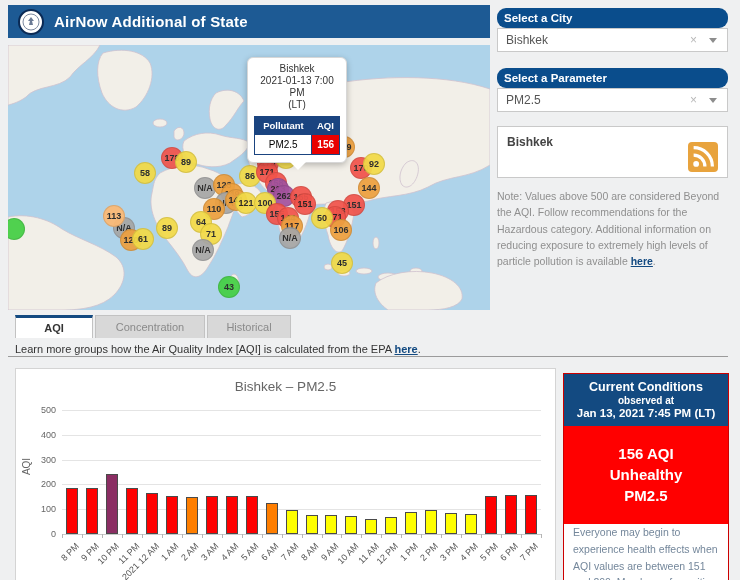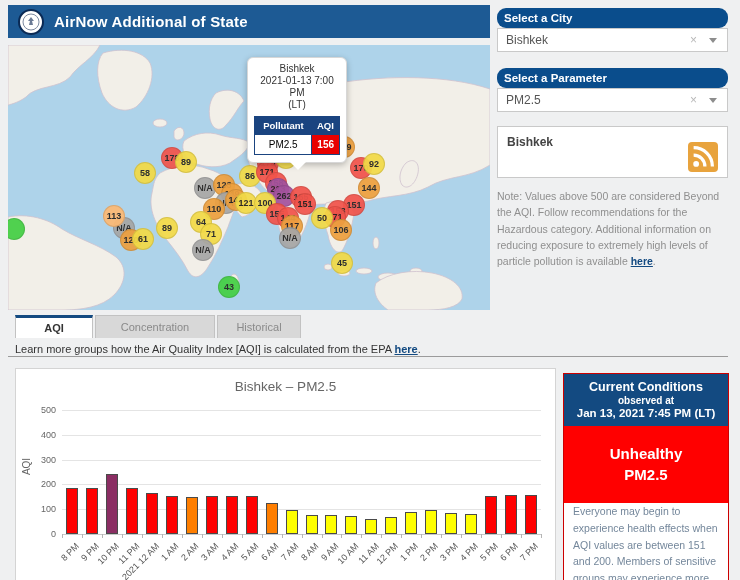--- a/index.html
+++ b/index.html
@@ -27,21 +27,21 @@
   .tip td { font-size:10px; text-align:center; padding:4px 2px; border:1px solid #1a4480; }
   .tip td.aqi { background:#e90000; color:#fff; font-weight:bold; }
   .tip-ptr { position:absolute; left:42px; bottom:-8px; width:0; height:0;
              border-left:8px solid transparent; border-right:8px solid transparent; border-top:8px solid #fff; }
 
   
   .tabs { position:absolute; left:8px; top:315px; width:482px; height:23px; display:flex; gap:2px; padding-left:7px; }
   .tab { height:23px; display:flex; align-items:center; justify-content:center; font-size:11px;
          background:#d8d8d8; color:#8a8a8a; border:1px solid #c2c2c2; border-bottom:none; cursor:pointer; }
   .tab.active { background:#fff; color:#333; border-top:3px solid #134a81; font-weight:bold; }
-  .t0{width:78px}.t1{width:120px}.t2{width:84px}
+  .t0{width:78px}.t1{width:110px}.t2{width:84px}
   .learn { position:absolute; left:15px; top:343px; font-size:11px; color:#333; }
   a.lnk { color:#134a81; text-decoration:underline; font-weight:bold; cursor:pointer; }
   .divider { position:absolute; left:8px; top:356px; width:720px; height:0; border-top:1px solid #9b9b9b; }
 
   
   .chart { position:absolute; left:15px; top:368px; width:541px; height:240px; background:#fff; border:1px solid #d4d4d4; }
   .chart .ctitle { position:absolute; top:10px; width:100%; text-align:center; font-size:13.5px; color:#666; }
   .ylab { position:absolute; left:2px; top:92px; font-size:10px; color:#666; transform:rotate(-90deg); }
   .gline { position:absolute; height:1px; background:#e4e4e4; }
   .ytick { position:absolute; font-size:9px; color:#666; width:30px; text-align:right; }
@@ -314,17 +314,18 @@
   <span>Note: Values above 500 are considered Beyond the AQI. Follow recommendations for the Hazardous category. Additional information on reducing exposure to extremely high levels of particle pollution is available </span><a class="lnk">here</a><span>.</span>
 </div>
 
 <div class="cc">
   <div class="cc-h">
     <div class="l1">Current Conditions</div>
     <div class="l2">observed at</div>
     <div class="l3">Jan 13, 2021 7:45 PM (LT)</div>
   </div>
   <div class="cc-red">
+    <div>156 AQI</div>
     <div>Unhealthy</div>
     <div>PM2.5</div>
   </div>
   <div class="cc-hm">Everyone may begin to experience health effects when AQI values are between 151 and 200. Members of sensitive groups may experience more serious health effects.</div>
 </div>
 
 </body></html>

